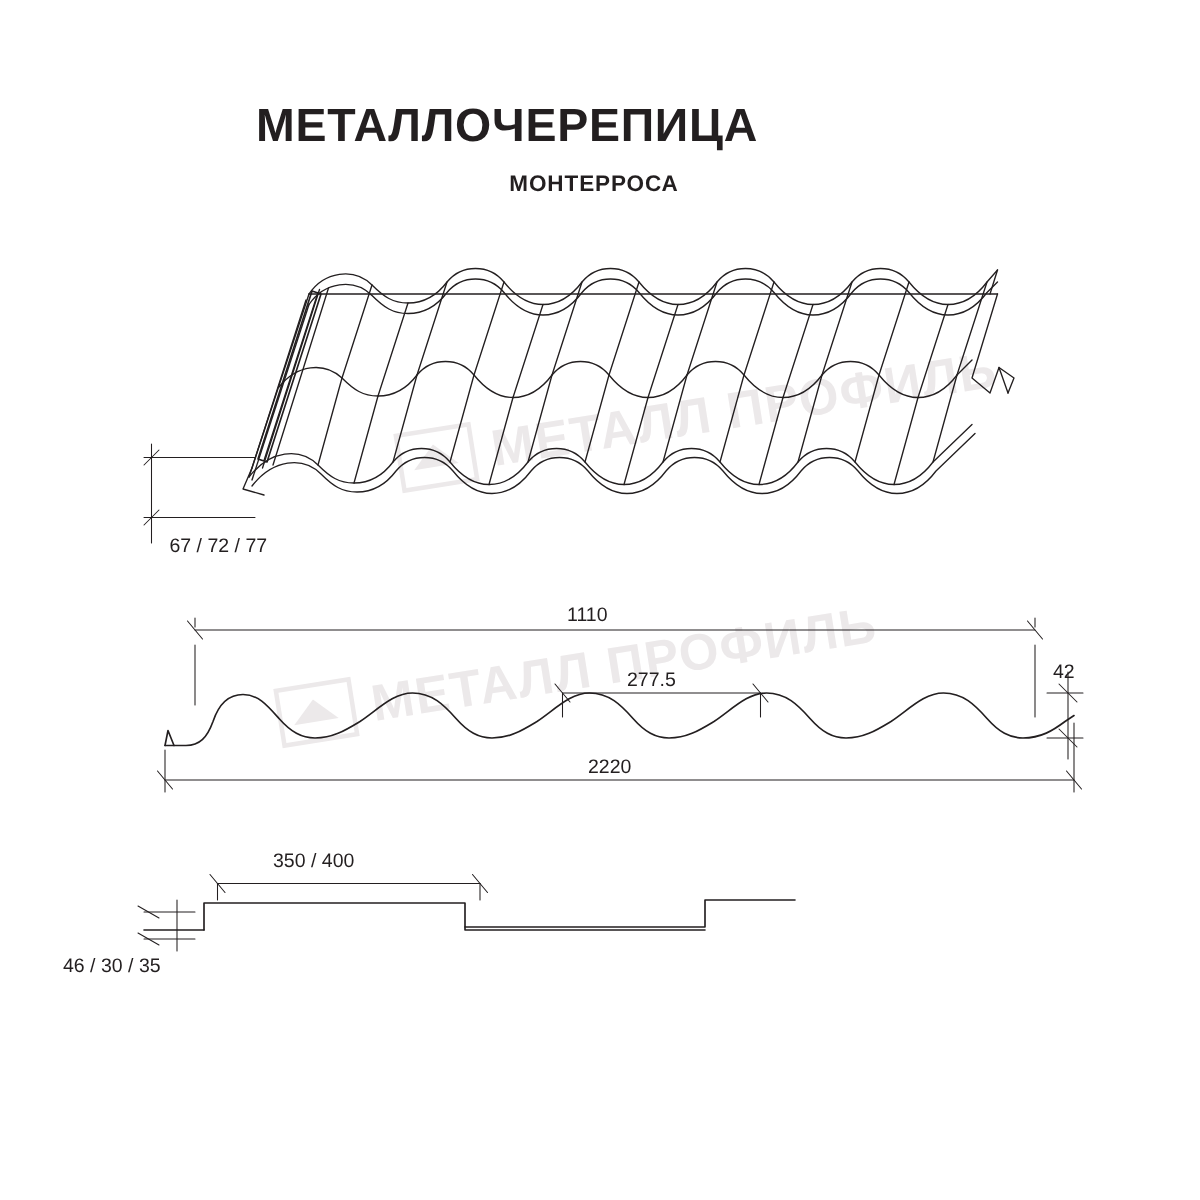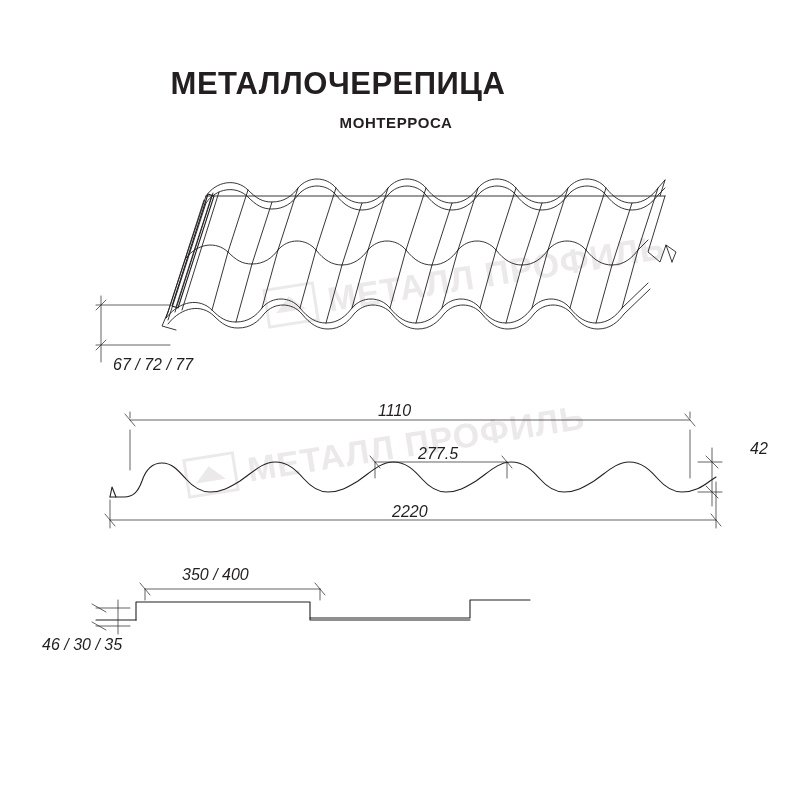--- a/index.html
+++ b/index.html
@@ -38,24 +38,23 @@
     top: 114px;
     width: 792px;
     text-align: center;
     font-size: 15px;
     font-weight: bold;
     letter-spacing: 0.6px;
     color: #231f20;
   }
   .dim-label {
     position: absolute;
-    font-size: 16px;
+    font-size: 13px;
     color: #231f20;
     white-space: nowrap;
-    font-style: italic;
   }
   .wm {
     position: absolute;
     pointer-events: none;
     user-select: none;
   }
   .wm-text {
     font-family: "Liberation Sans", sans-serif;
     font-size: 34px;
     font-weight: bold;
@@ -329,16 +328,16 @@
       <path d="M92,622 L106,630"></path>
       <path d="M118,600 L118,634"></path>
     </g>
 
   </g>
 </svg>
 
 <div class="dim-label" style="left:113px; top:356px;">67 / 72 / 77</div>
 <div class="dim-label" style="left:378px; top:402px;">1110</div>
 <div class="dim-label" style="left:418px; top:445px;">277.5</div>
-<div class="dim-label" style="left:702px; top:440px;margin-left:48px;">42</div>
+<div class="dim-label" style="left:702px; top:440px;">42</div>
 <div class="dim-label" style="left:392px; top:503px;">2220</div>
 <div class="dim-label" style="left:182px; top:566px;">350 / 400</div>
 <div class="dim-label" style="left:42px; top:636px;">46 / 30 / 35</div>
 
 </body></html>

